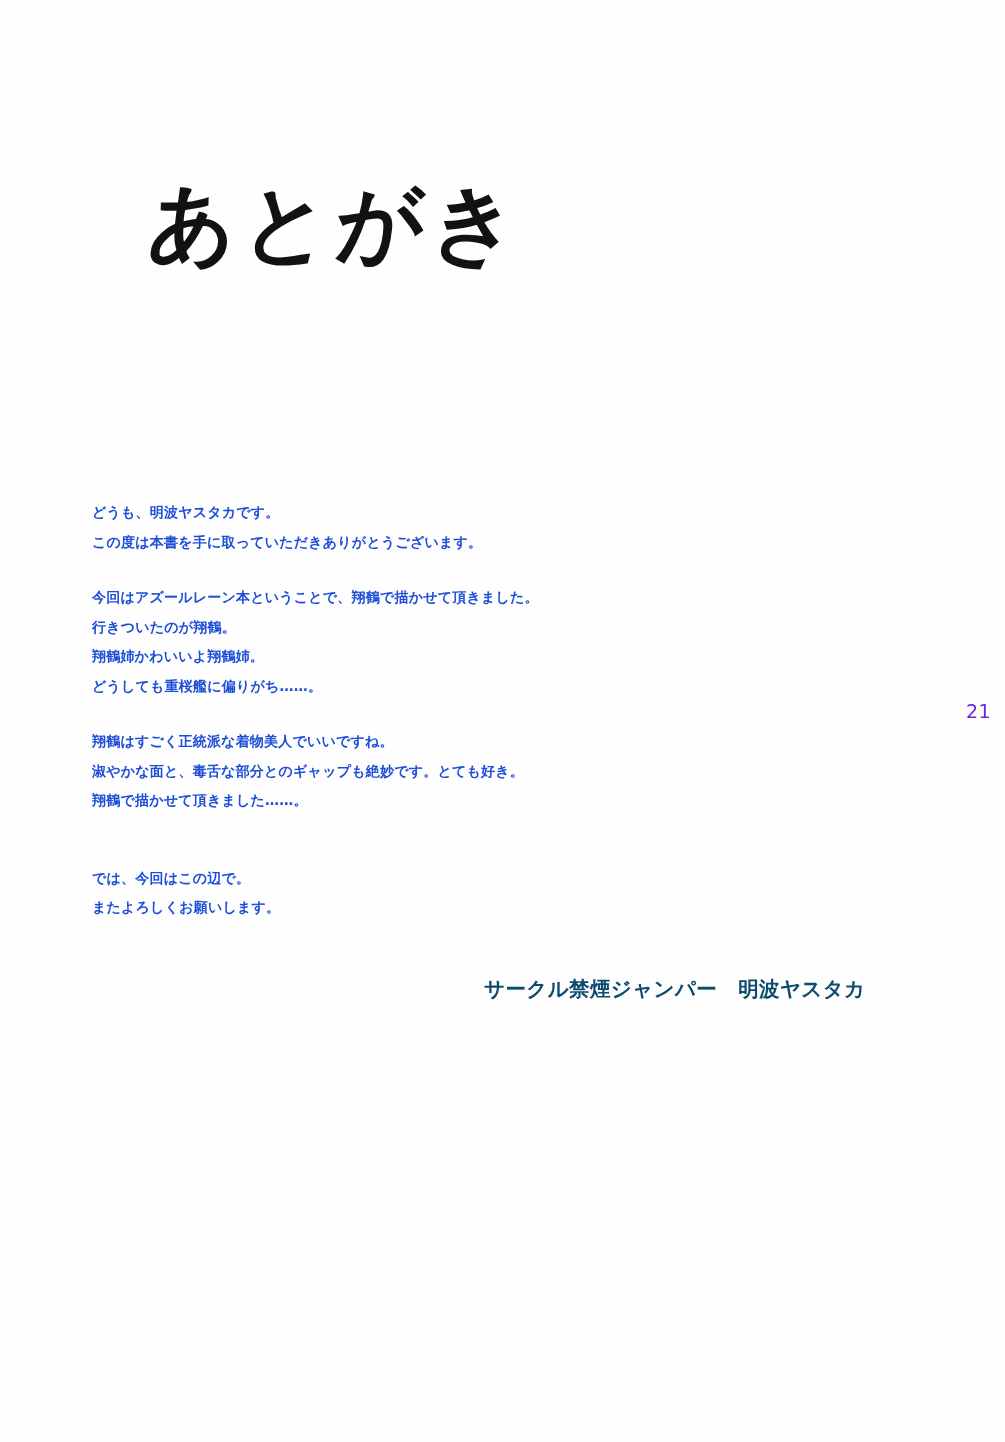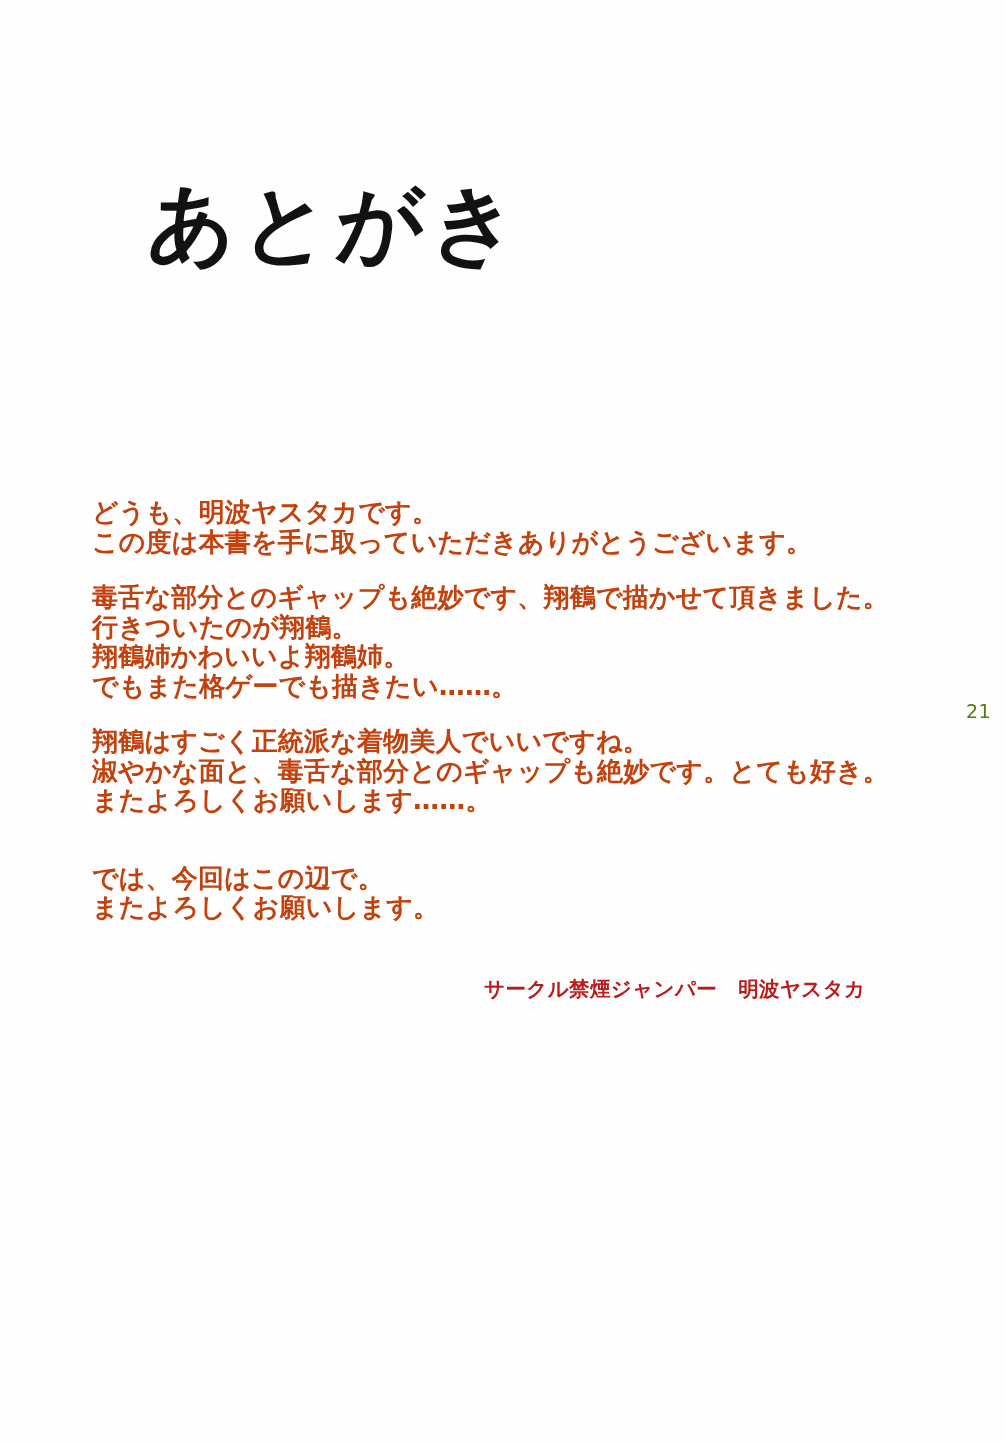--- a/index.html
+++ b/index.html
@@ -37,24 +37,24 @@
     transform: skewX(-2deg);
   }
 
   
   .body-text {
     position: absolute;
     left: 92px;
     top: 498px;
     width: 800px;
     font-family: "DejaVu Sans", "Liberation Sans", sans-serif;
-    font-size: 26px;
+    font-size: 14px;
     line-height: 29.5px;
     font-weight: 700;
-    color: #c2410c;
+    color: #1d4ed8;
     letter-spacing: 0.2px;
   }
   .para {
     margin: 0 0 26px 0;
   }
   .para:last-child {
     margin-bottom: 0;
     margin-top: 48px;
   }
   .line {
@@ -63,62 +63,62 @@
   }
 
   
   .signature {
     position: absolute;
     left: 484px;
     top: 975px;
     font-family: "DejaVu Sans", "Liberation Sans", sans-serif;
     font-size: 20.5px;
     font-weight: 700;
-    color: #b91c1c;
+    color: #0c4a6e;
     white-space: nowrap;
     letter-spacing: 0.4px;
   }
 
   
   .page-number {
     position: absolute;
     left: 966px;
     top: 700px;
     font-family: "DejaVu Sans", "Liberation Sans", sans-serif;
     font-size: 19px;
     font-weight: 400;
-    color: #4d7c0f;
+    color: #6d28d9;
     letter-spacing: 0.5px;
   }
 </style>
 </head>
 <body>
 
 <div class="page">
 
   <div class="afterword-title">あとがき</div>
 
   <div class="body-text">
 
     <div class="para">
       <span class="line">どうも、明波ヤスタカです。</span>
       <span class="line">この度は本書を手に取っていただきありがとうございます。</span>
     </div>
 
     <div class="para">
-      <span class="line">毒舌な部分とのギャップも絶妙です、翔鶴で描かせて頂きました。</span>
+      <span class="line">今回はアズールレーン本ということで、翔鶴で描かせて頂きました。</span>
       <span class="line">行きついたのが翔鶴。</span>
       <span class="line">翔鶴姉かわいいよ翔鶴姉。</span>
-      <span class="line">でもまた格ゲーでも描きたい……。</span>
+      <span class="line">どうしても重桜艦に偏りがち……。</span>
     </div>
 
     <div class="para">
       <span class="line">翔鶴はすごく正統派な着物美人でいいですね。</span>
       <span class="line">淑やかな面と、毒舌な部分とのギャップも絶妙です。とても好き。</span>
-      <span class="line">またよろしくお願いします……。</span>
+      <span class="line">翔鶴で描かせて頂きました……。</span>
     </div>
 
     <div class="para">
       <span class="line">では、今回はこの辺で。</span>
       <span class="line">またよろしくお願いします。</span>
     </div>
 
   </div>
 
   <div class="signature">サークル禁煙ジャンパー　明波ヤスタカ</div>

